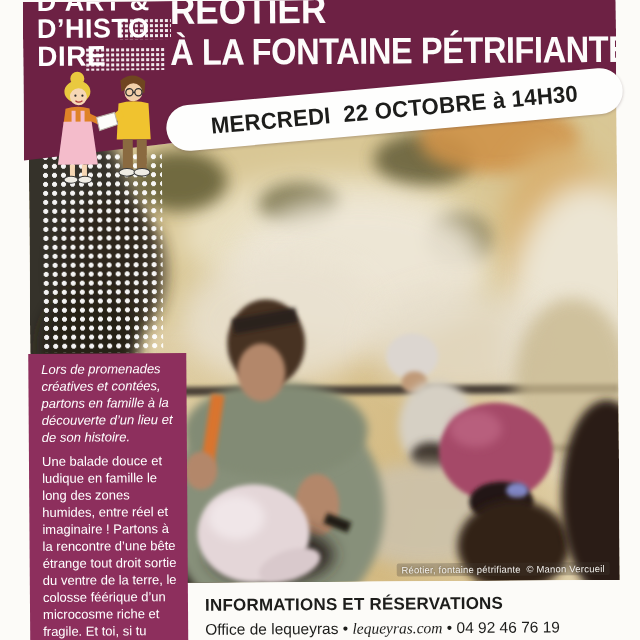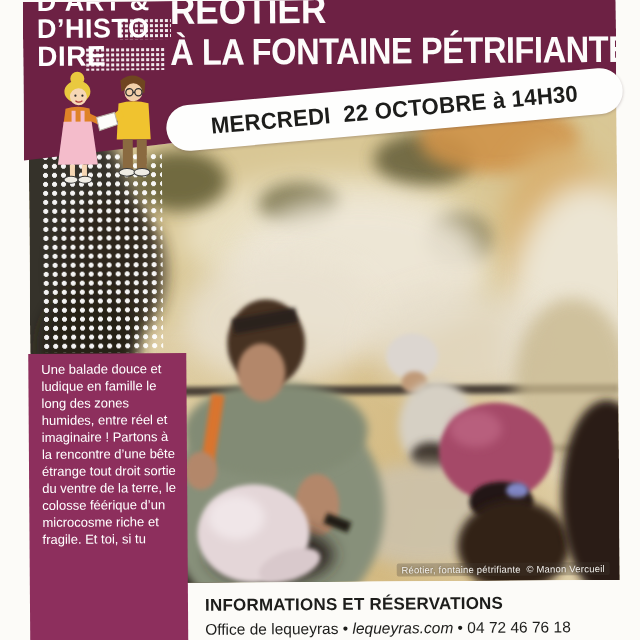--- a/index.html
+++ b/index.html
@@ -55,21 +55,21 @@
   .description-panel{position:absolute;left:28px;top:352px;width:158px;height:288px;
     background:#8d2f5d;z-index:6;color:#fff;box-sizing:border-box;
     padding:7px 11px 0 13px;overflow:hidden;}
   .description-panel p{margin:0;font-size:13px;line-height:17px;}
   .description-panel .p1{font-style:italic;margin-bottom:7px;}
 
   
   .info-section{position:absolute;left:203px;top:595px;z-index:6;color:#1d1d1b;}
   .info-heading{font-size:17px;font-weight:800;letter-spacing:.2px;margin:0;}
   .info-contact{font-size:15.5px;margin:5px 0 0 0;}
-  .info-contact .site{font-style:italic;}
+  .info-contact .site{font-style:italic;font-family:Liberation Serif, serif;}
 </style>
 </head>
 <body>
 
 <div class="page">
  <div class="poster">
 
   <div class="photo">
     <svg width="588" height="497" viewBox="0 0 588 497">
       <defs>
@@ -210,22 +210,23 @@
       <circle cx="62" cy="55" r="3.5" fill="#f3cfa9"></circle>
       <rect x="78" y="70" width="10" height="30" fill="#8a6a40"></rect>
       <rect x="92" y="70" width="10" height="30" fill="#8a6a40"></rect>
       <ellipse cx="82" cy="103" rx="8" ry="3.8" fill="#efece4" stroke="#3a3a3a" stroke-width="1"></ellipse>
       <ellipse cx="97" cy="103" rx="8" ry="3.8" fill="#efece4" stroke="#3a3a3a" stroke-width="1"></ellipse>
     </g>
     <polygon points="52,48 70,43 73,55 55,61" fill="#fdfdfa" stroke="#b9b4a8" stroke-width="1"></polygon>
   </svg>
 
   <div class="description-panel">
+    <p class="p1">Lors de promenades créatives et contées, partons en famille à la découverte d’un lieu et de son histoire.</p>
     <p class="p2">Une balade douce et ludique en famille le long des zones humides, entre réel et imaginaire ! Partons à la rencontre d’une bête étrange tout droit sortie du ventre de la terre, le colosse féérique d’un microcosme riche et fragile. Et toi, si tu</p>
   </div>
 
   <div class="info-section">
     <p class="info-heading">INFORMATIONS ET RÉSERVATIONS</p>
-    <p class="info-contact"><span>Office de lequeyras • </span><span class="site">lequeyras.com</span><span> • 04 72 46 76 18</span></p>
+    <p class="info-contact"><span>Office de lequeyras • </span><span class="site">lequeyras.com</span><span> • 04 92 46 76 19</span></p>
   </div>
 
  </div>
 </div>
 
 </body></html>

